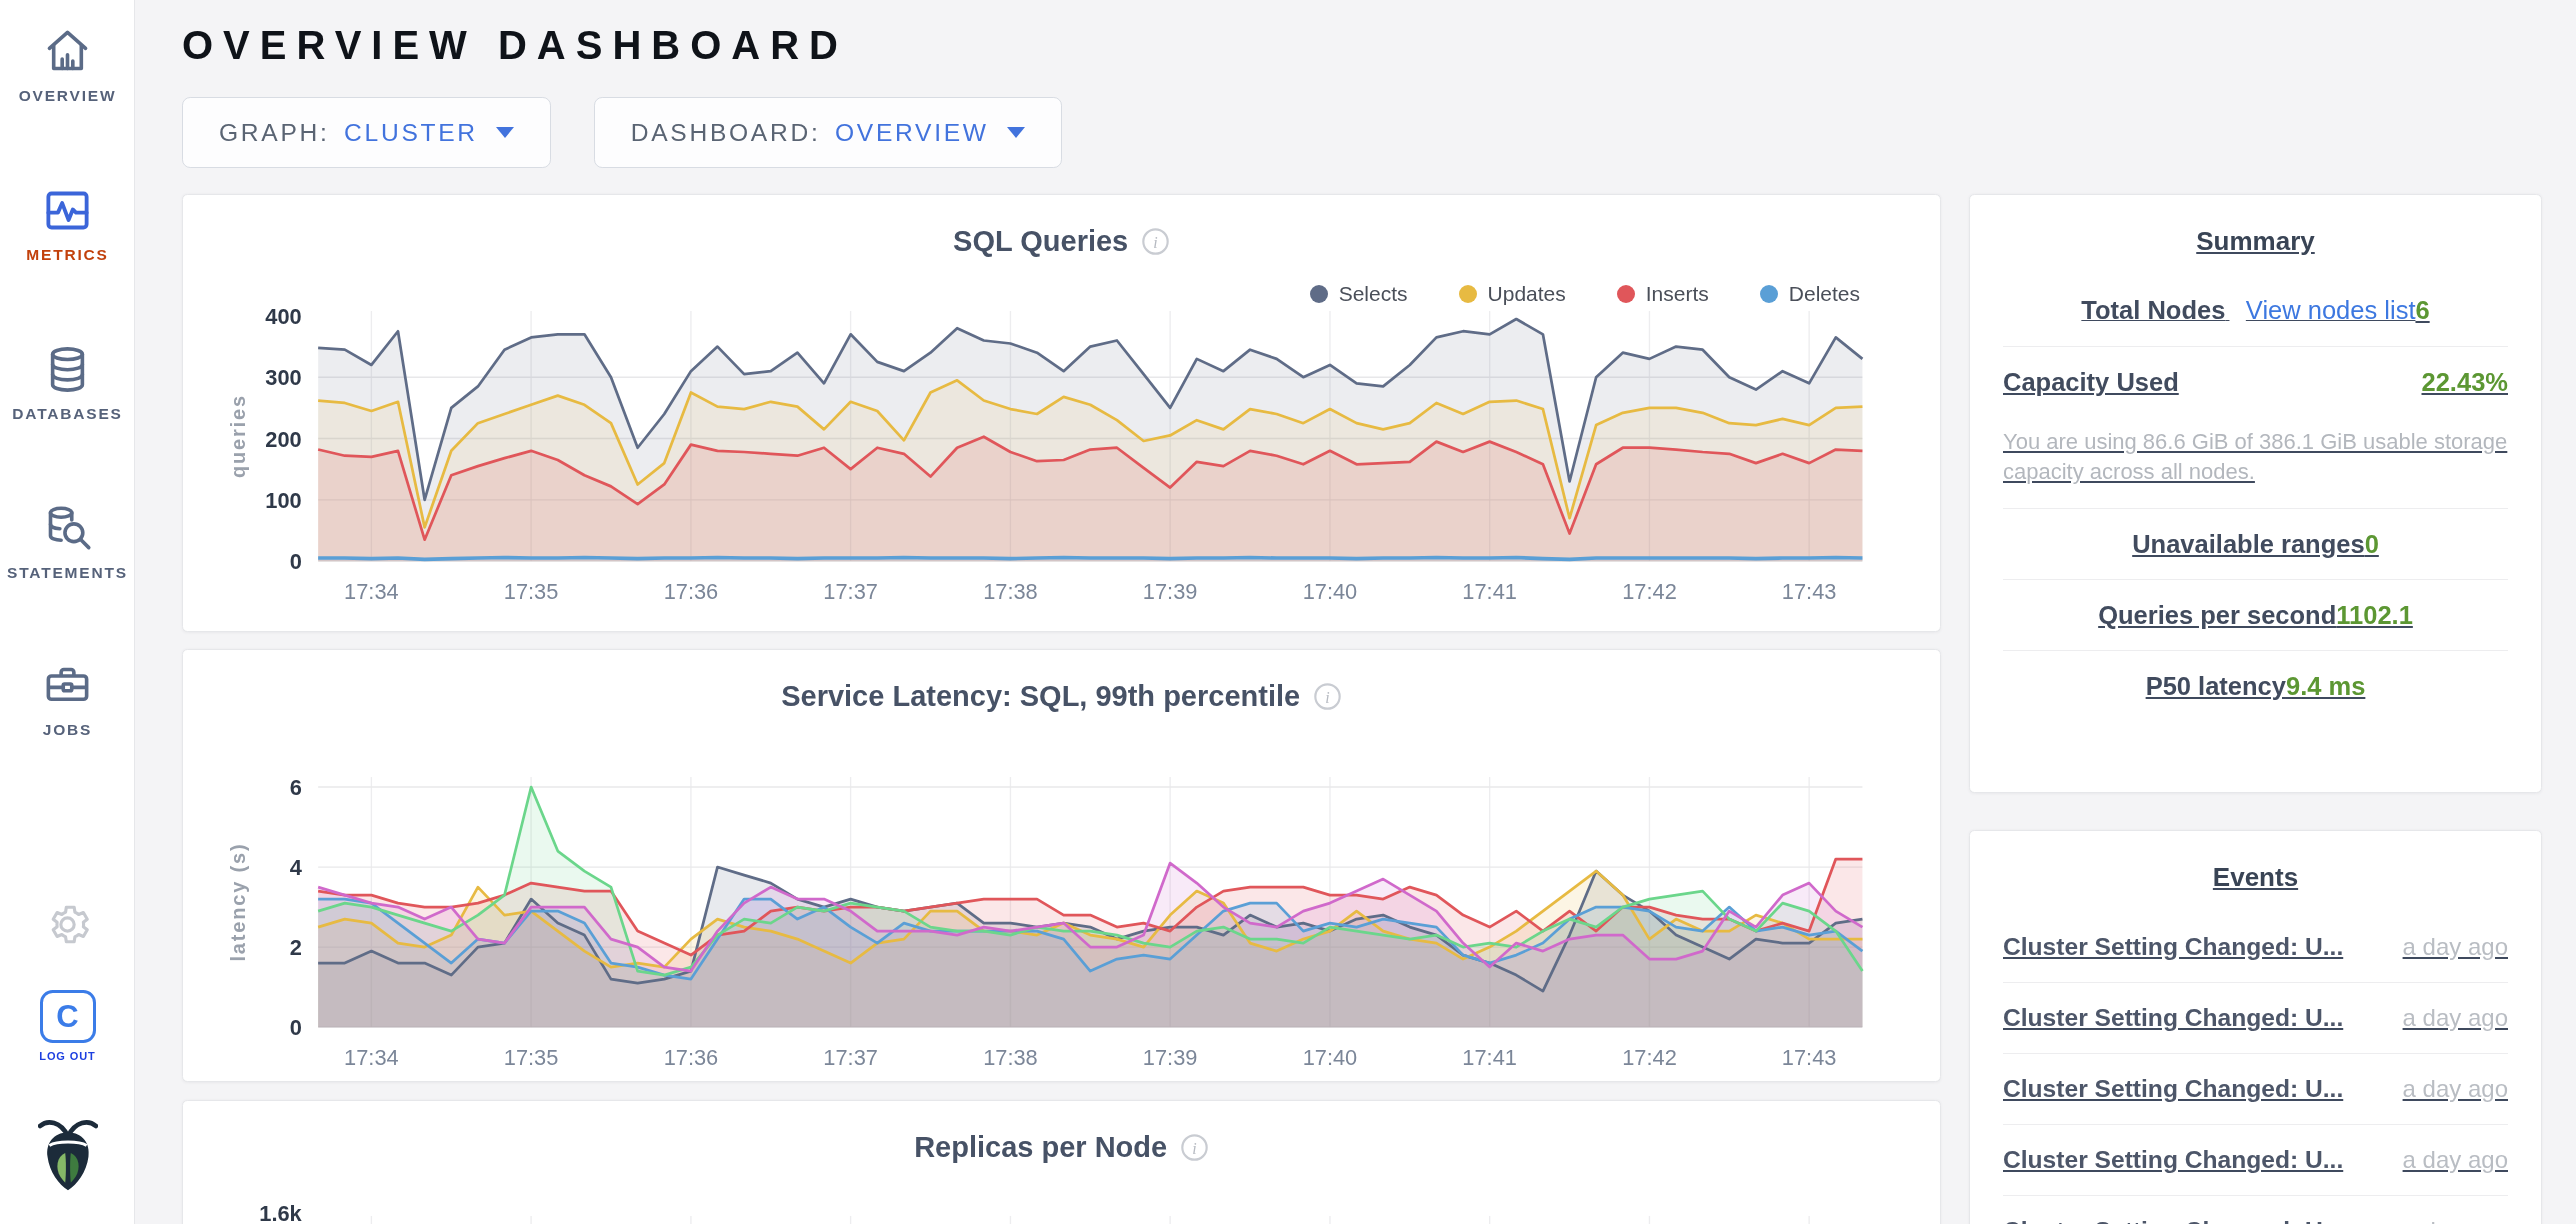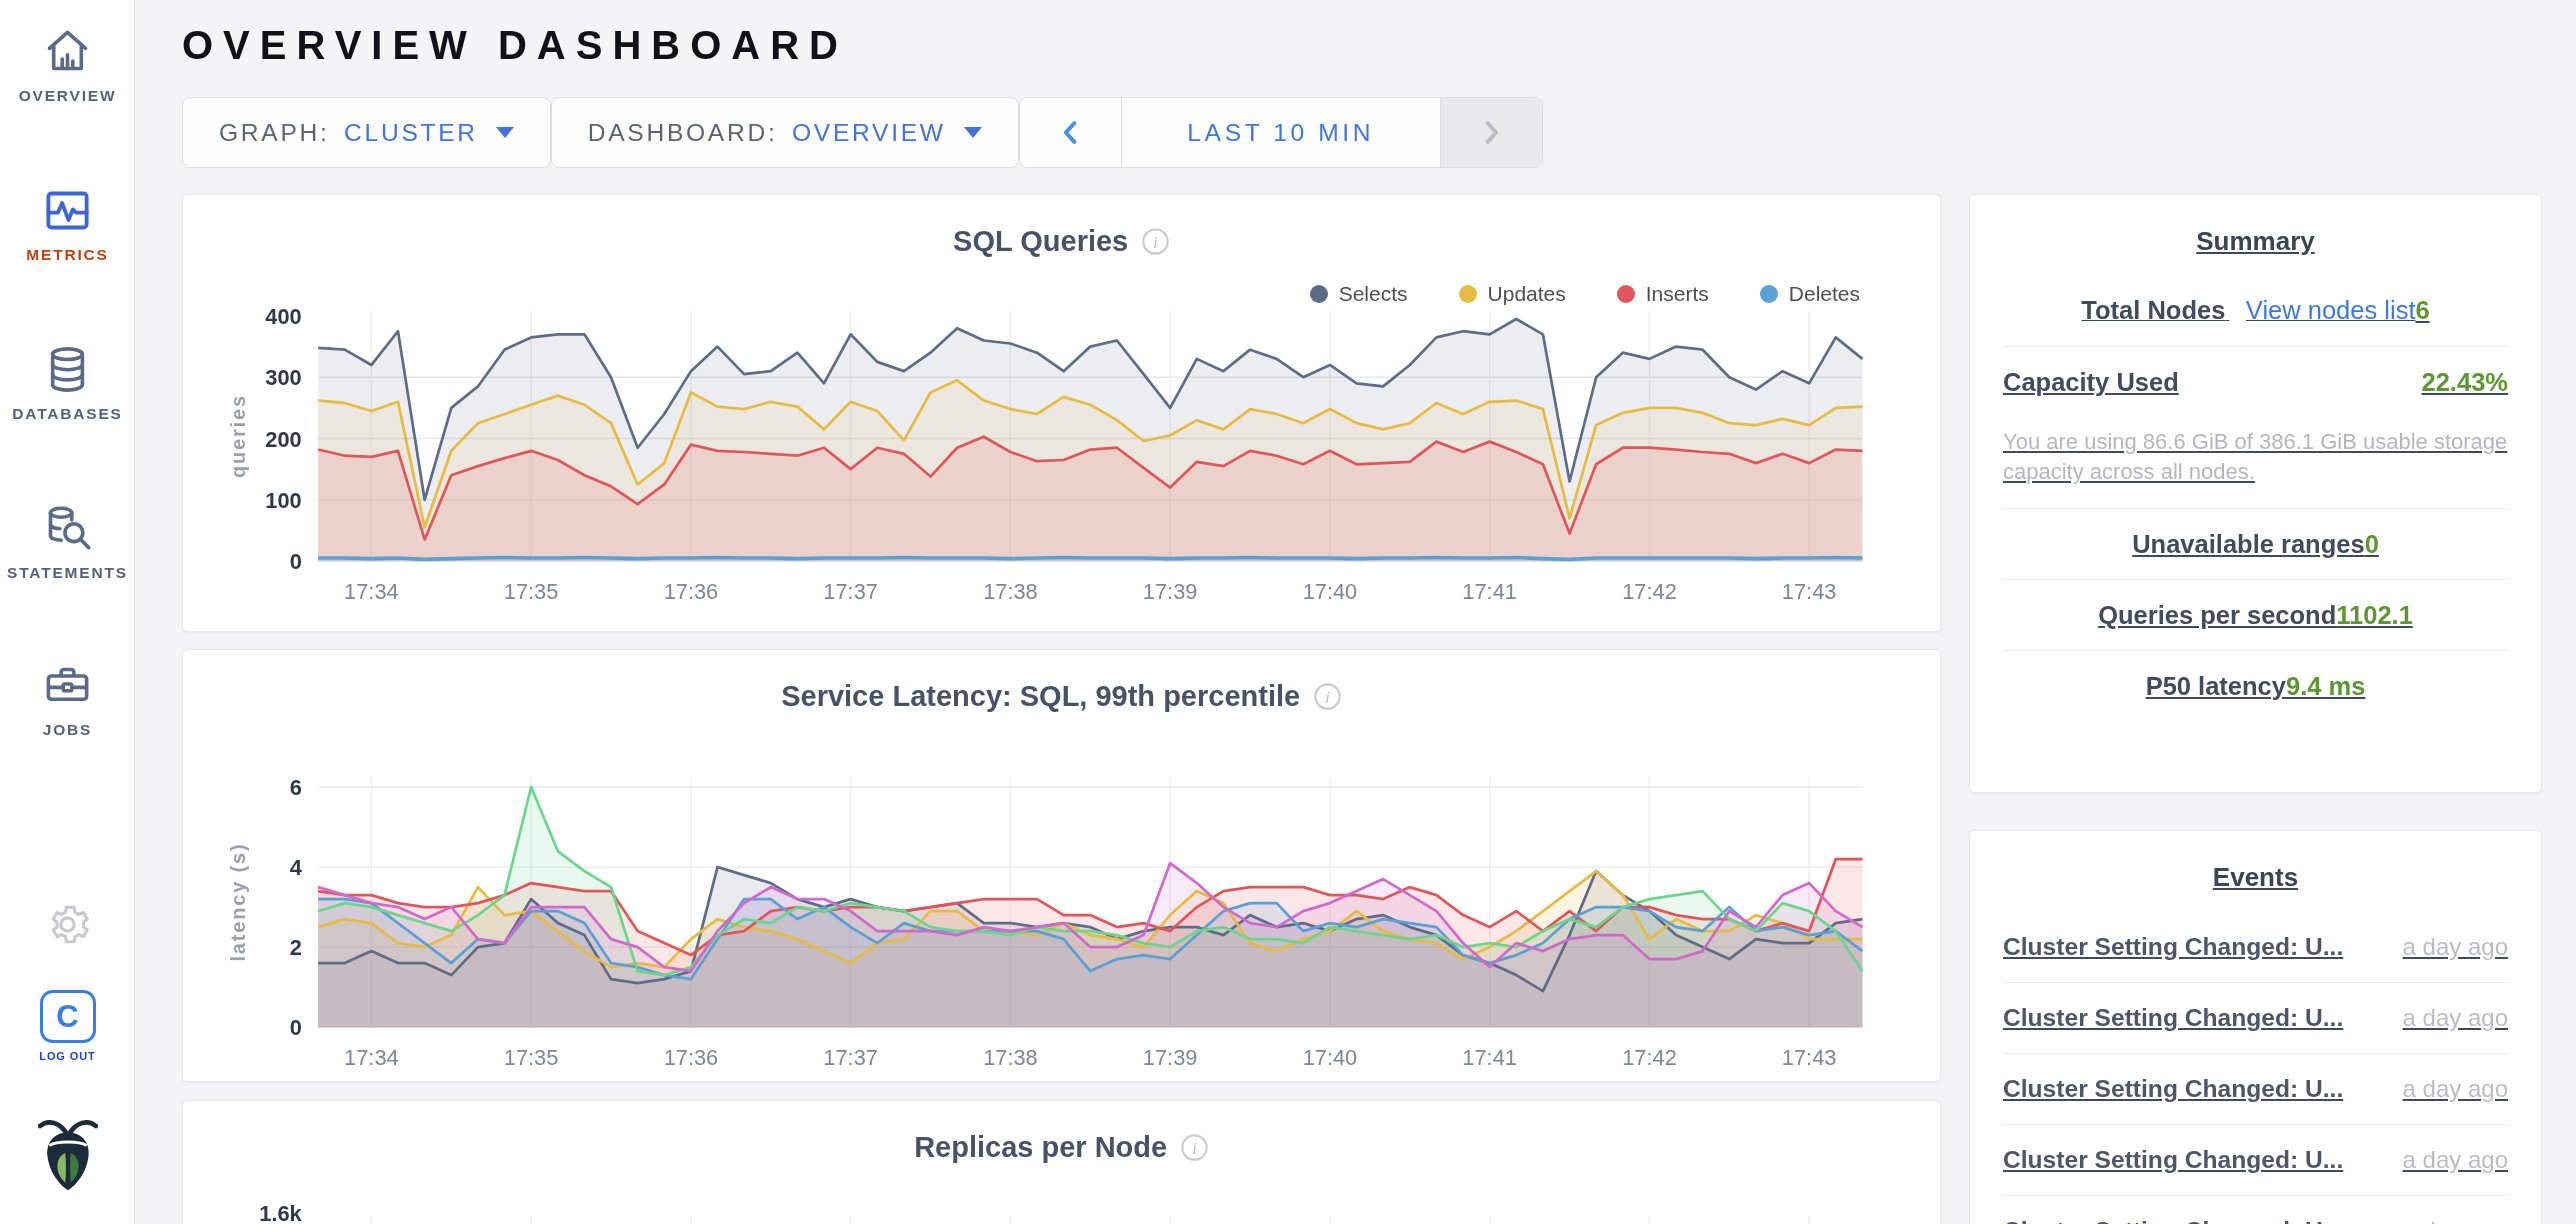--- a/index.html
+++ b/index.html
@@ -23,21 +23,21 @@
              align-items:center; justify-content:center; font-size:31px; font-weight:700; color:#3b7ce8; }
   .logout-label { display:block; margin-top:7.3px; font-size:11px; font-weight:800;
                   letter-spacing:0.9px; color:#1d3fe0; }
   .logo-wrap { position:absolute; left:0; top:1112px; width:135px; text-align:center; }
   .logo-wrap svg { width:60px; height:80px; }
 
   
   .main { margin-left:135px; padding:23px 33px 0 47px; }
   h1.page-title { font-size:40px; font-weight:700; letter-spacing:10px; color:#0f1319; }
 
-  .controls { display:flex; margin-top:29px; align-items:center; }
+  .controls { display:flex; margin-top:29px; gap:43px; align-items:center; }
   .pill { display:flex; align-items:center; height:71px; padding:0 36px; background:#fdfdfe;
           border:1.8px solid #d8dce3; border-radius:8.2px; cursor:pointer; font-size:24.6px;
           letter-spacing:2.7px; }
   .pill .plabel { color:#5a6473; }
   .pill .pvalue { color:#4273dd; margin-left:14.6px; }
   .caret { width:0; height:0; border-left:9px solid transparent; border-right:9px solid transparent;
            border-top:11px solid #4273dd; margin-left:18px; }
   .timewidget { display:flex; height:71px; border:1.8px solid #d8dce3; border-radius:8.2px;
                 overflow:hidden; background:#fdfdfe; }
   .tw-btn { width:102px; display:flex; align-items:center; justify-content:center; cursor:pointer; }
@@ -177,33 +177,20 @@
   <div class="controls">
     <div class="pill">
       <span class="plabel">GRAPH:</span>
       <span class="pvalue">CLUSTER</span>
       <span class="caret"></span>
     </div>
     <div class="pill">
       <span class="plabel">DASHBOARD:</span>
       <span class="pvalue">OVERVIEW</span>
       <span class="caret"></span>
-    </div>
-    <div class="timewidget">
-      <div class="tw-btn tw-prev">
-        <svg viewBox="0 0 20 20">
-          <polyline points="12.5,4 7,10 12.5,16" fill="none" stroke="#4a90e2" stroke-width="2.6" stroke-linecap="round" stroke-linejoin="round"></polyline>
-        </svg>
-      </div>
-      <div class="tw-label">LAST 10 MIN</div>
-      <div class="tw-btn tw-next">
-        <svg viewBox="0 0 20 20">
-          <polyline points="7.5,4 13,10 7.5,16" fill="none" stroke="#b9bdc4" stroke-width="2.6" stroke-linecap="round" stroke-linejoin="round"></polyline>
-        </svg>
-      </div>
     </div>
   </div>
 
   <div class="content-row">
 
     <div class="col-left">
 
       <div class="card chart-card c1">
         <div class="chart-title-row">
           <span class="chart-title">SQL Queries</span>

